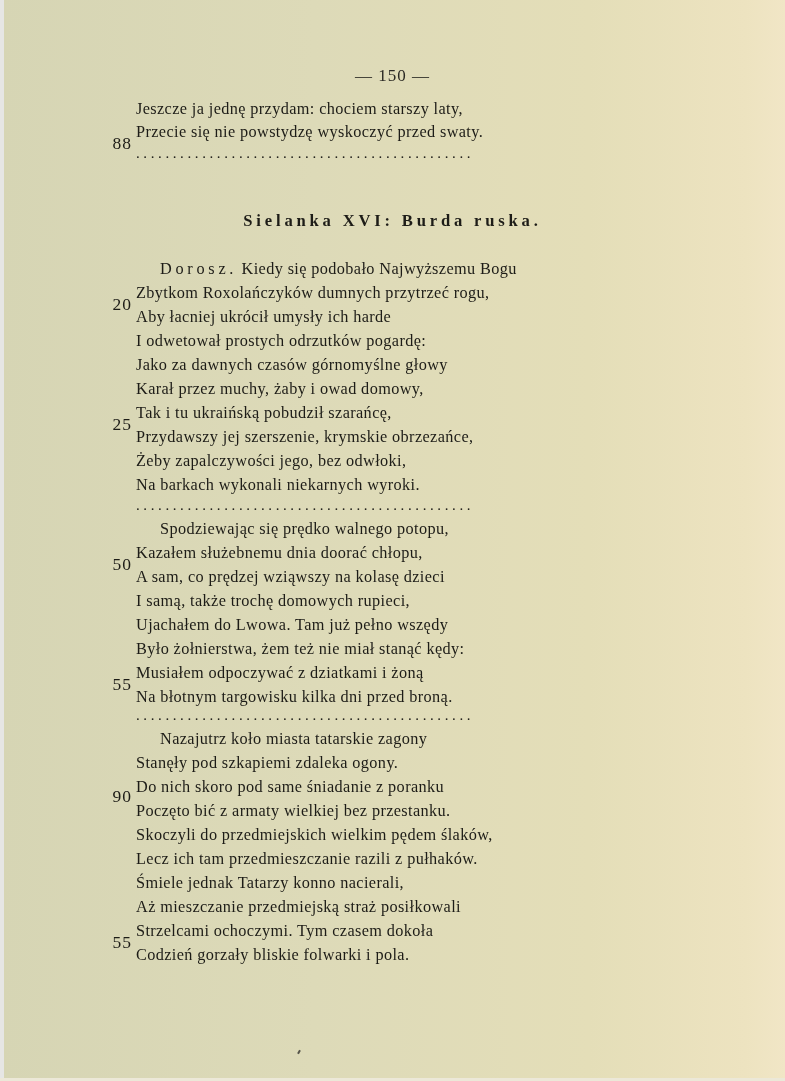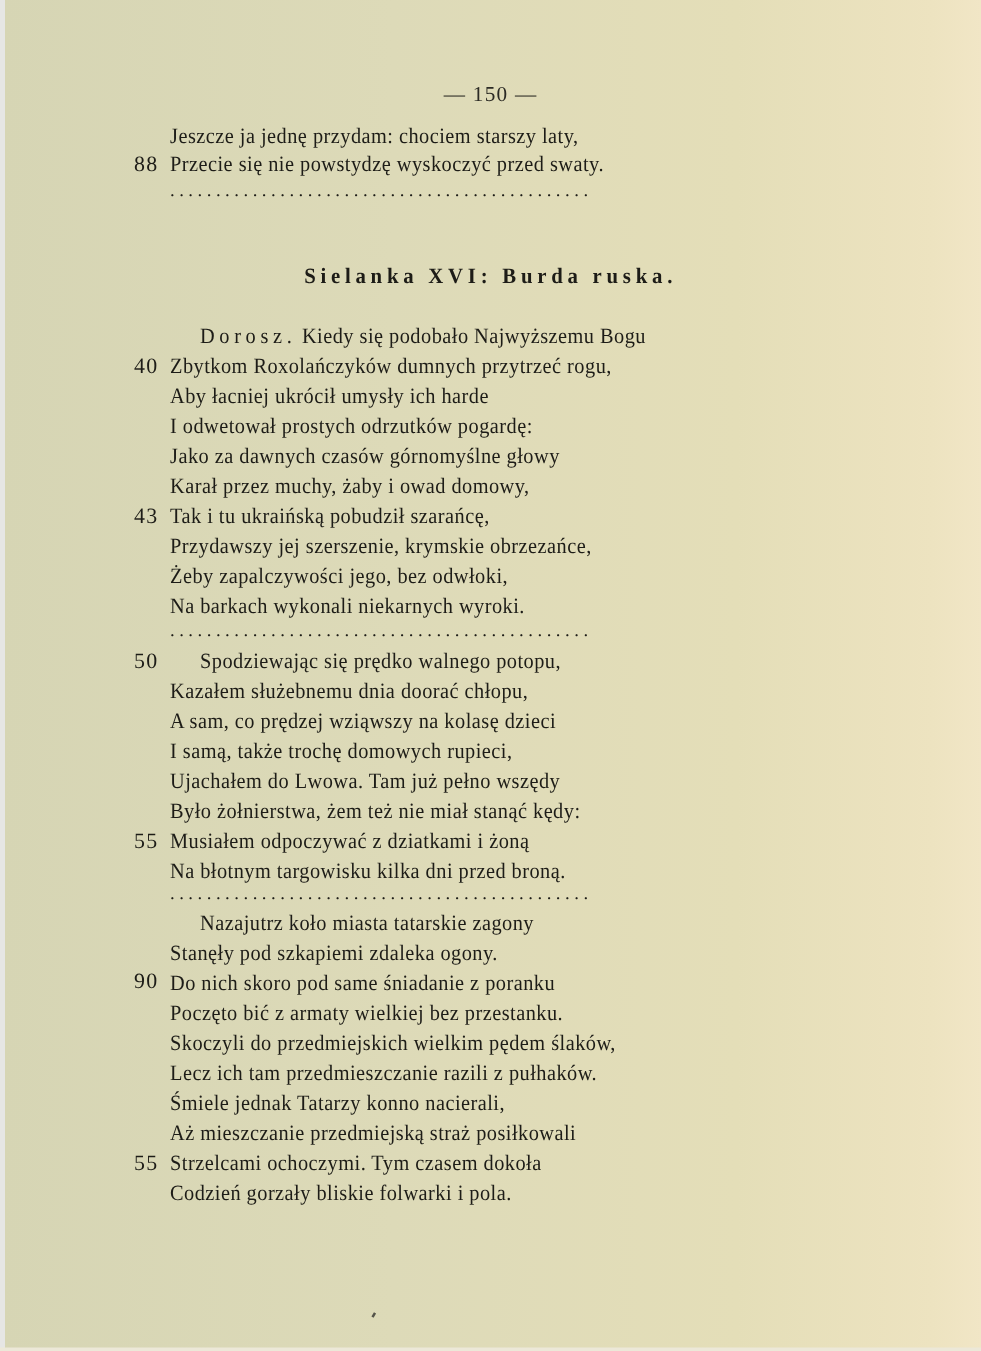--- a/index.html
+++ b/index.html
@@ -19,21 +19,21 @@
     }
     .line {
       position: absolute; left: 136px; height: 24px;
       font-size: 17.5px; line-height: 24px; white-space: nowrap;
       transform: scaleX(0.93); transform-origin: left center;
       letter-spacing: 0.4px;
     }
     .line.indent { left: 160px; }
     .lnum {
       position: absolute; left: 102px; font-size: 17.5px; line-height: 24px;
-      width: 30px; text-align: center; letter-spacing: 1px;
+      width: 30px; text-align: right; letter-spacing: 1px; margin-top: 12px;
     }
     .dots {
       position: absolute; left: 136px; height: 14px;
       font-size: 15px; line-height: 14px; letter-spacing: 3.6px; white-space: nowrap; overflow: hidden;
     }
     .section-title {
       position: absolute; top: 210px; left: 0; width: 785px; text-align: center;
       font-size: 17.5px; letter-spacing: 4px; font-weight: bold;
       transform: scaleX(0.95);
     }
@@ -53,35 +53,35 @@
   <div class="lnum" style="top:119px">88</div>
   <div class="line" style="top:119px">Przecie się nie powstydzę wyskoczyć przed swaty.</div>
   <div class="dots" style="top:146px; width:420px">..............................................</div>
 
   <div class="section-title">Sielanka XVI: Burda ruska.</div>
 
   <div class="line indent" style="top:256px">
     <span class="spaced">Dorosz.</span>
     <span>Kiedy się podobało Najwyższemu Bogu</span>
   </div>
-  <div class="lnum" style="top:280px">40</div>
+  <div class="lnum" style="top:280px">20</div>
   <div class="line" style="top:280px">Zbytkom Roxolańczyków dumnych przytrzeć rogu,</div>
   <div class="line" style="top:304px">Aby łacniej ukrócił umysły ich harde</div>
   <div class="line" style="top:328px">I odwetował prostych odrzutków pogardę:</div>
   <div class="line" style="top:352px">Jako za dawnych czasów górnomyślne głowy</div>
   <div class="line" style="top:376px">Karał przez muchy, żaby i owad domowy,</div>
-  <div class="lnum" style="top:400px">43</div>
+  <div class="lnum" style="top:400px">25</div>
   <div class="line" style="top:400px">Tak i tu ukraińską pobudził szarańcę,</div>
   <div class="line" style="top:424px">Przydawszy jej szerszenie, krymskie obrzezańce,</div>
   <div class="line" style="top:448px">Żeby zapalczywości jego, bez odwłoki,</div>
   <div class="line" style="top:472px">Na barkach wykonali niekarnych wyroki.</div>
   <div class="dots" style="top:498px; width:460px">..............................................</div>
 
   <div class="line indent" style="top:516px">Spodziewając się prędko walnego potopu,</div>
-  <div class="lnum" style="top:516px">50</div>
+  <div class="lnum" style="top:540px">50</div>
   <div class="line" style="top:540px">Kazałem służebnemu dnia doorać chłopu,</div>
   <div class="line" style="top:564px">A sam, co prędzej wziąwszy na kolasę dzieci</div>
   <div class="line" style="top:588px">I samą, także trochę domowych rupieci,</div>
   <div class="line" style="top:612px">Ujachałem do Lwowa. Tam już pełno wszędy</div>
   <div class="line" style="top:636px">Było żołnierstwa, żem też nie miał stanąć kędy:</div>
   <div class="lnum" style="top:660px">55</div>
   <div class="line" style="top:660px">Musiałem odpoczywać z dziatkami i żoną</div>
   <div class="line" style="top:684px">Na błotnym targowisku kilka dni przed broną.</div>
   <div class="dots" style="top:708px; width:460px">..............................................</div>
 

